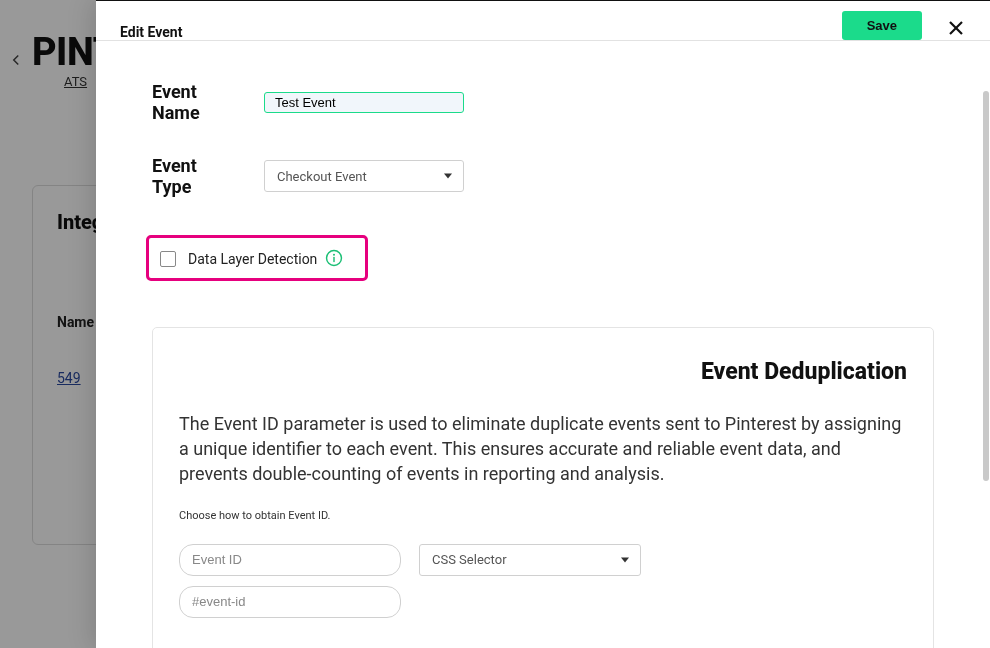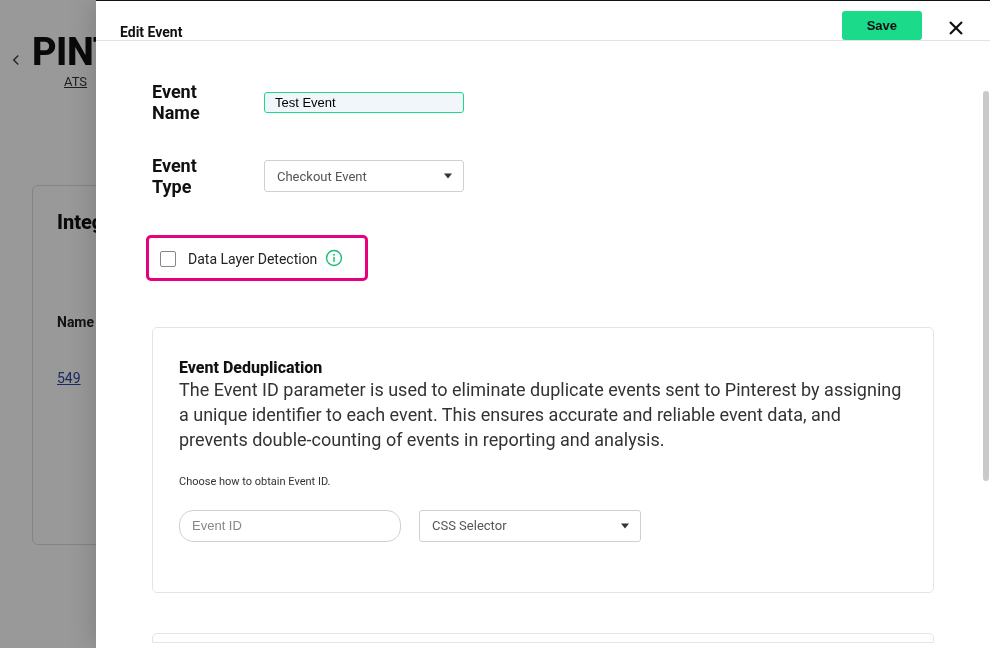--- a/index.html
+++ b/index.html
@@ -205,22 +205,24 @@
   .info-icon svg { width: 18px; height: 18px; }
 
   
   .card {
     border: 1px solid #e4e4e4;
     border-radius: 5px;
     padding: 30px 26px 40px 26px;
     margin-bottom: 40px;
   }
   .card-title {
-    font-size: 16px;
+    font-size: 23px;
     font-weight: 800;
+    margin-bottom: 26px;
+    text-align: right;
   }
   .card-text {
     font-size: 18px;
     line-height: 1.4;
     color: #333;
     margin-bottom: 22px;
   }
   .card-sub {
     font-size: 11px;
     color: #333;
@@ -344,20 +346,21 @@
       <div class="dedupe-row1">
         <input class="plain-input w-222" type="text" placeholder="Event ID" style="">
         <div class="select-wrap" style="width:222px;text-align:right;">
           <div class="select">
             <span>CSS Selector</span>
             <span class="caret"></span>
           </div>
         </div>
       </div>
 
+      <input class="plain-input w-222" type="text" placeholder="#event-id" style="">
     </div>
 
     <div class="next-card-peek"></div>
 
     <div class="scroll-track">
       <div class="scroll-thumb"></div>
     </div>
   </div>
 </div>
 

